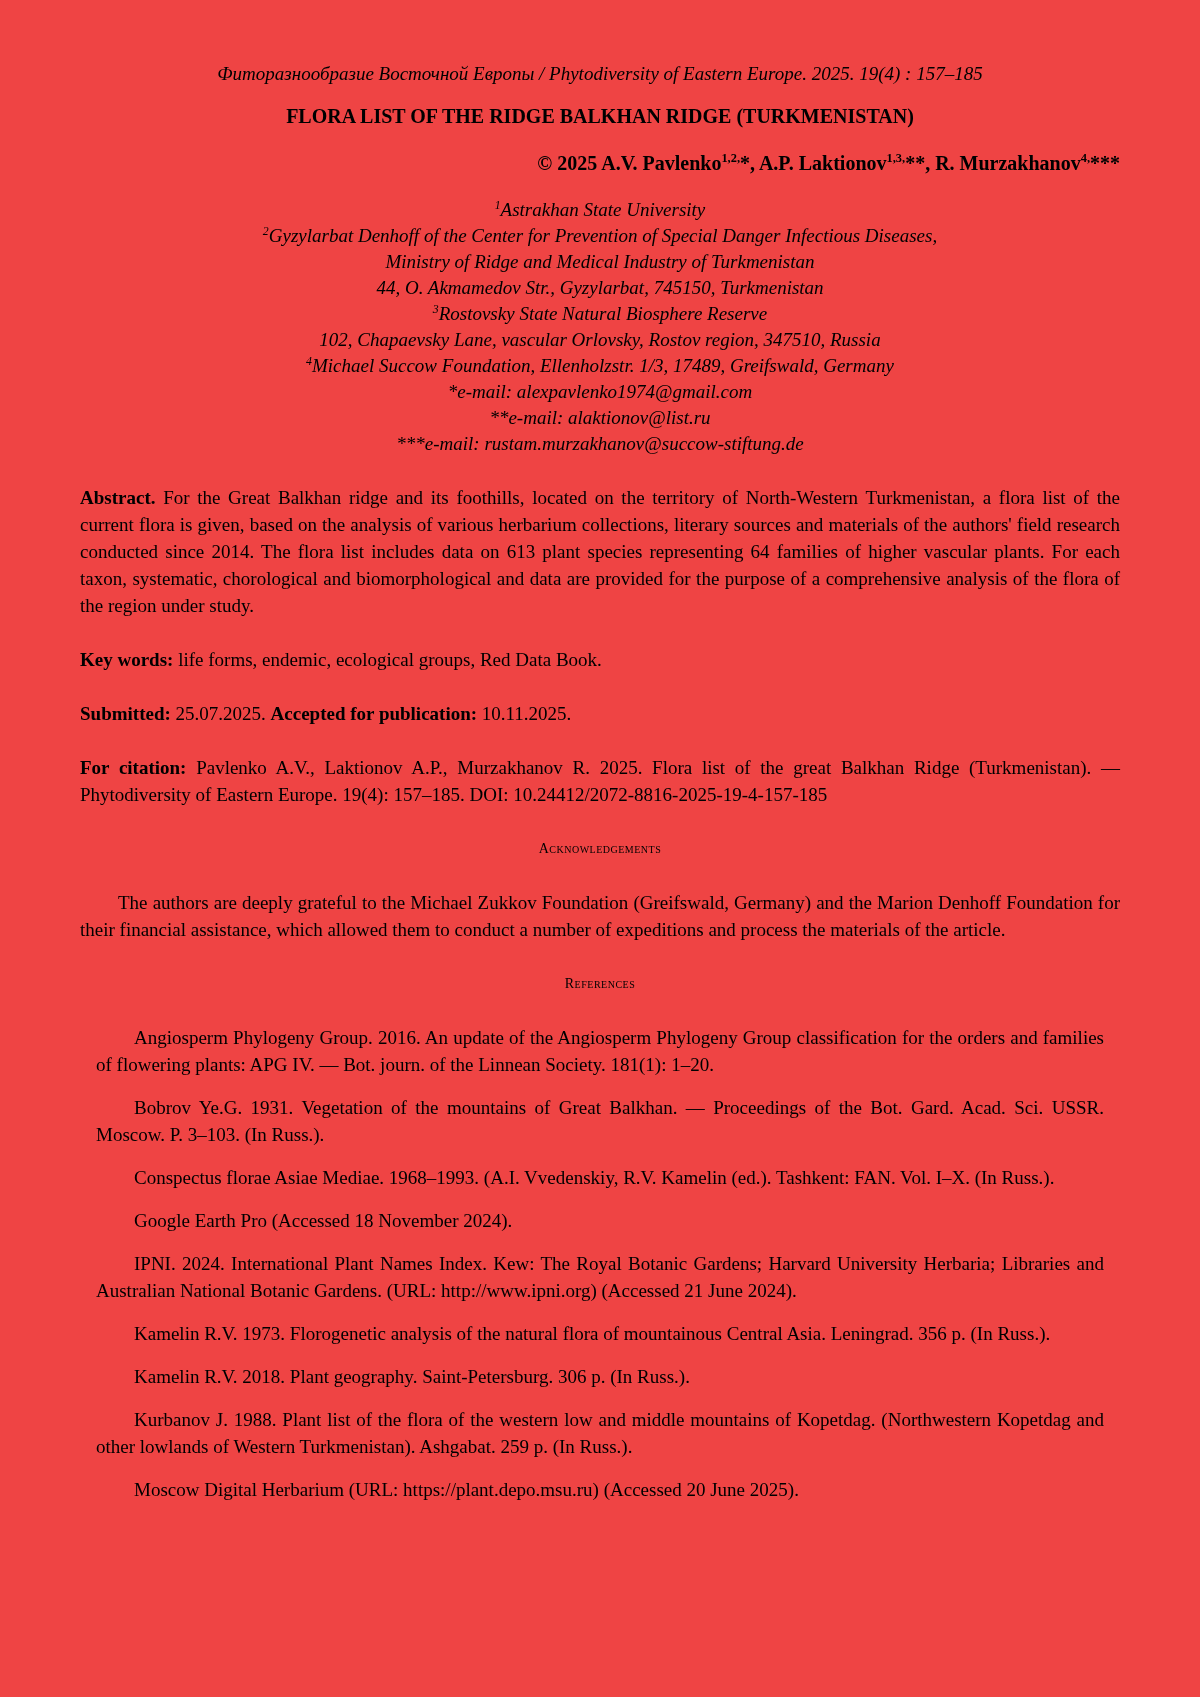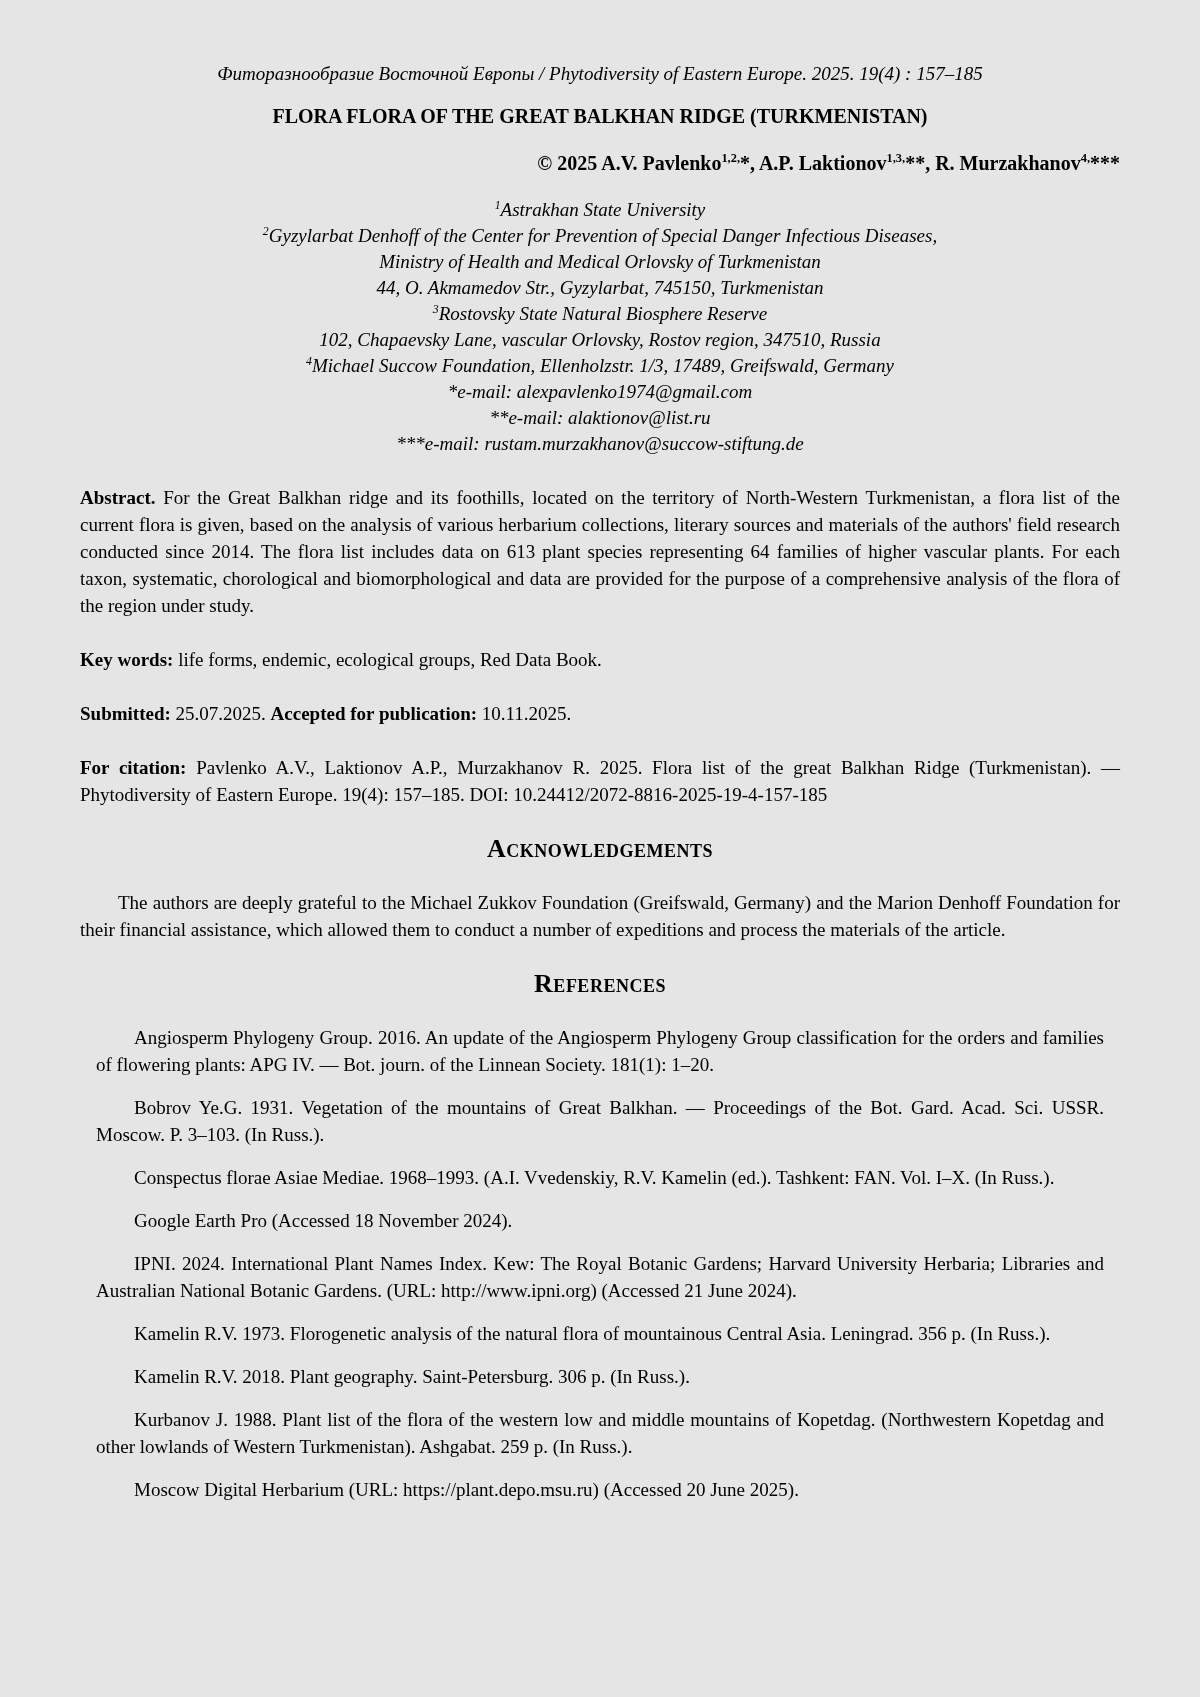--- a/index.html
+++ b/index.html
@@ -5,21 +5,21 @@
   html, body {
     margin: 0;
     padding: 0;
     background: #ffffff;
   }
   .page {
     position: relative;
     width: 1200px;
     height: 1697px;
     margin: 0 auto;
-    background: #e5e5e5;
+    background: #ef4444;
     box-sizing: border-box;
     padding: 60px 80px 40px 80px;
     font-family: "Liberation Serif", "DejaVu Serif", serif;
     font-size: 19px;
     line-height: 27px;
     color: #000000;
     overflow: hidden;
   }
   .journal-header {
     font-style: italic;
@@ -49,22 +49,22 @@
     margin-top: 20px;
   }
   p.block {
     margin: 27px 0 0 0;
     text-align: justify;
   }
   p.noindent { text-indent: 0; }
   p.indent { text-indent: 38px; }
   .section-heading {
     font-variant: small-caps;
-    font-weight: bold;
-    font-size: 26px;
+    font-weight: normal;
+    font-size: 14px;
     letter-spacing: 0.5px;
     text-align: center;
     margin: 27px 0 0 0;
     line-height: 27px;
   }
   .references-list { margin-top: 27px; }
   .references-list p.ref {
     margin: 16px;
     text-indent: 38px;
     text-align: justify;
@@ -78,28 +78,28 @@
   }
   b { font-weight: bold; }
 </style>
 </head>
 <body>
 
 <div class="page">
 
   <div class="journal-header">Фиторазнообразие Восточной Европы / Phytodiversity of Eastern Europe. 2025. 19(4) : 157–185</div>
 
-  <h1 class="article-title">FLORA FLORA OF THE GREAT BALKHAN RIDGE (TURKMENISTAN)</h1>
+  <h1 class="article-title">FLORA LIST OF THE RIDGE BALKHAN RIDGE (TURKMENISTAN)</h1>
 
   <div class="byline"><span>© 2025 A.V. Pavlenko</span><sup>1,2,</sup><span>*</span><span>, A.P. Laktionov</span><sup>1,3,</sup><span>**</span><span>, R. Murzakhanov</span><sup>4,</sup><span>***</span></div>
 
   <div class="affiliations">
     <div><sup>1</sup><span>Astrakhan State University</span></div>
     <div><sup>2</sup><span>Gyzylarbat Denhoff of the Center for Prevention of Special Danger Infectious Diseases,</span></div>
-    <div><sup></sup><span>Ministry of Health and Medical Orlovsky of Turkmenistan</span></div>
+    <div><sup></sup><span>Ministry of Ridge and Medical Industry of Turkmenistan</span></div>
     <div><sup></sup><span>44, O. Akmamedov Str., Gyzylarbat, 745150, Turkmenistan</span></div>
     <div><sup>3</sup><span>Rostovsky State Natural Biosphere Reserve</span></div>
     <div><sup></sup><span>102, Chapaevsky Lane, vascular Orlovsky, Rostov region, 347510, Russia</span></div>
     <div><sup>4</sup><span>Michael Succow Foundation, Ellenholzstr. 1/3, 17489, Greifswald, Germany</span></div>
     <div><span>*e-mail: alexpavlenko1974@gmail.com</span></div>
     <div><span>**e-mail: alaktionov@list.ru</span></div>
     <div><span>***e-mail: rustam.murzakhanov@succow-stiftung.de</span></div>
   </div>
 
   <p class="block noindent"><b>Abstract.</b><span> For the Great Balkhan ridge and its foothills, located on the territory of North-Western Turkmenistan, a flora list of the current flora is given, based on the analysis of various herbarium collections, literary sources and materials of the authors' field research conducted since 2014. The flora list includes data on 613 plant species representing 64 families of higher vascular plants. For each taxon, systematic, chorological and biomorphological and data are provided for the purpose of a comprehensive analysis of the flora of the region under study.</span></p>

